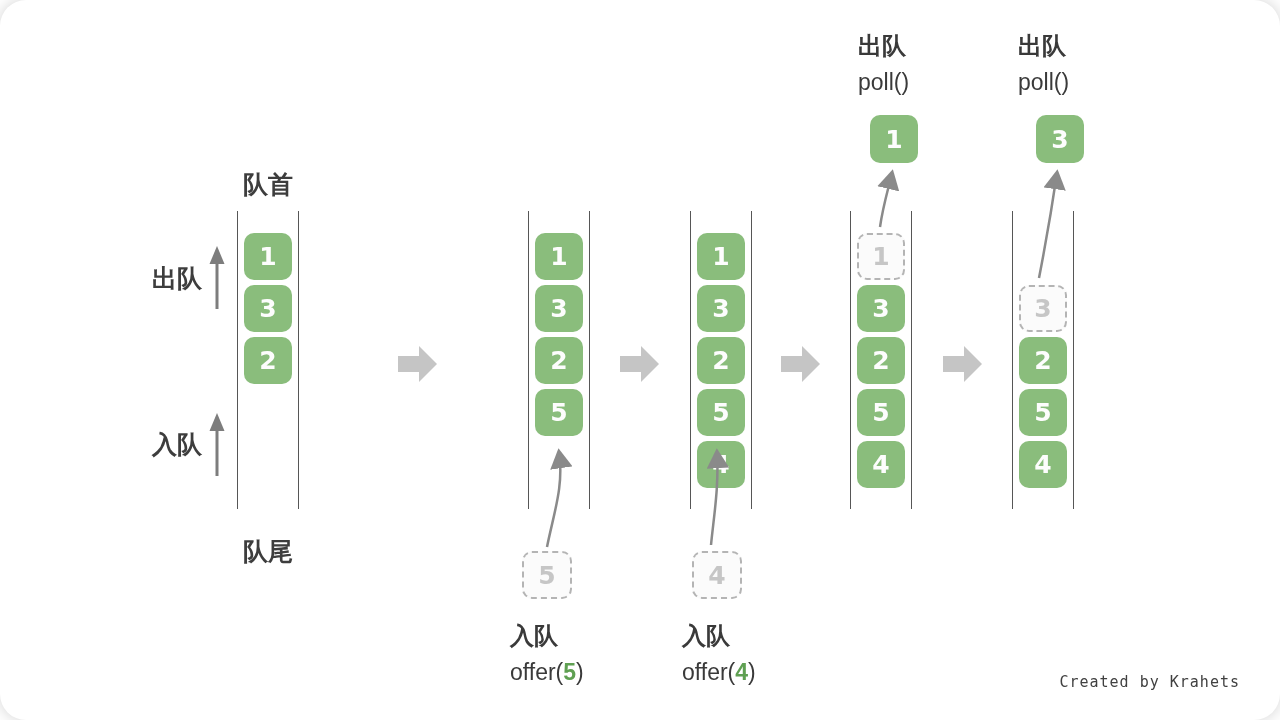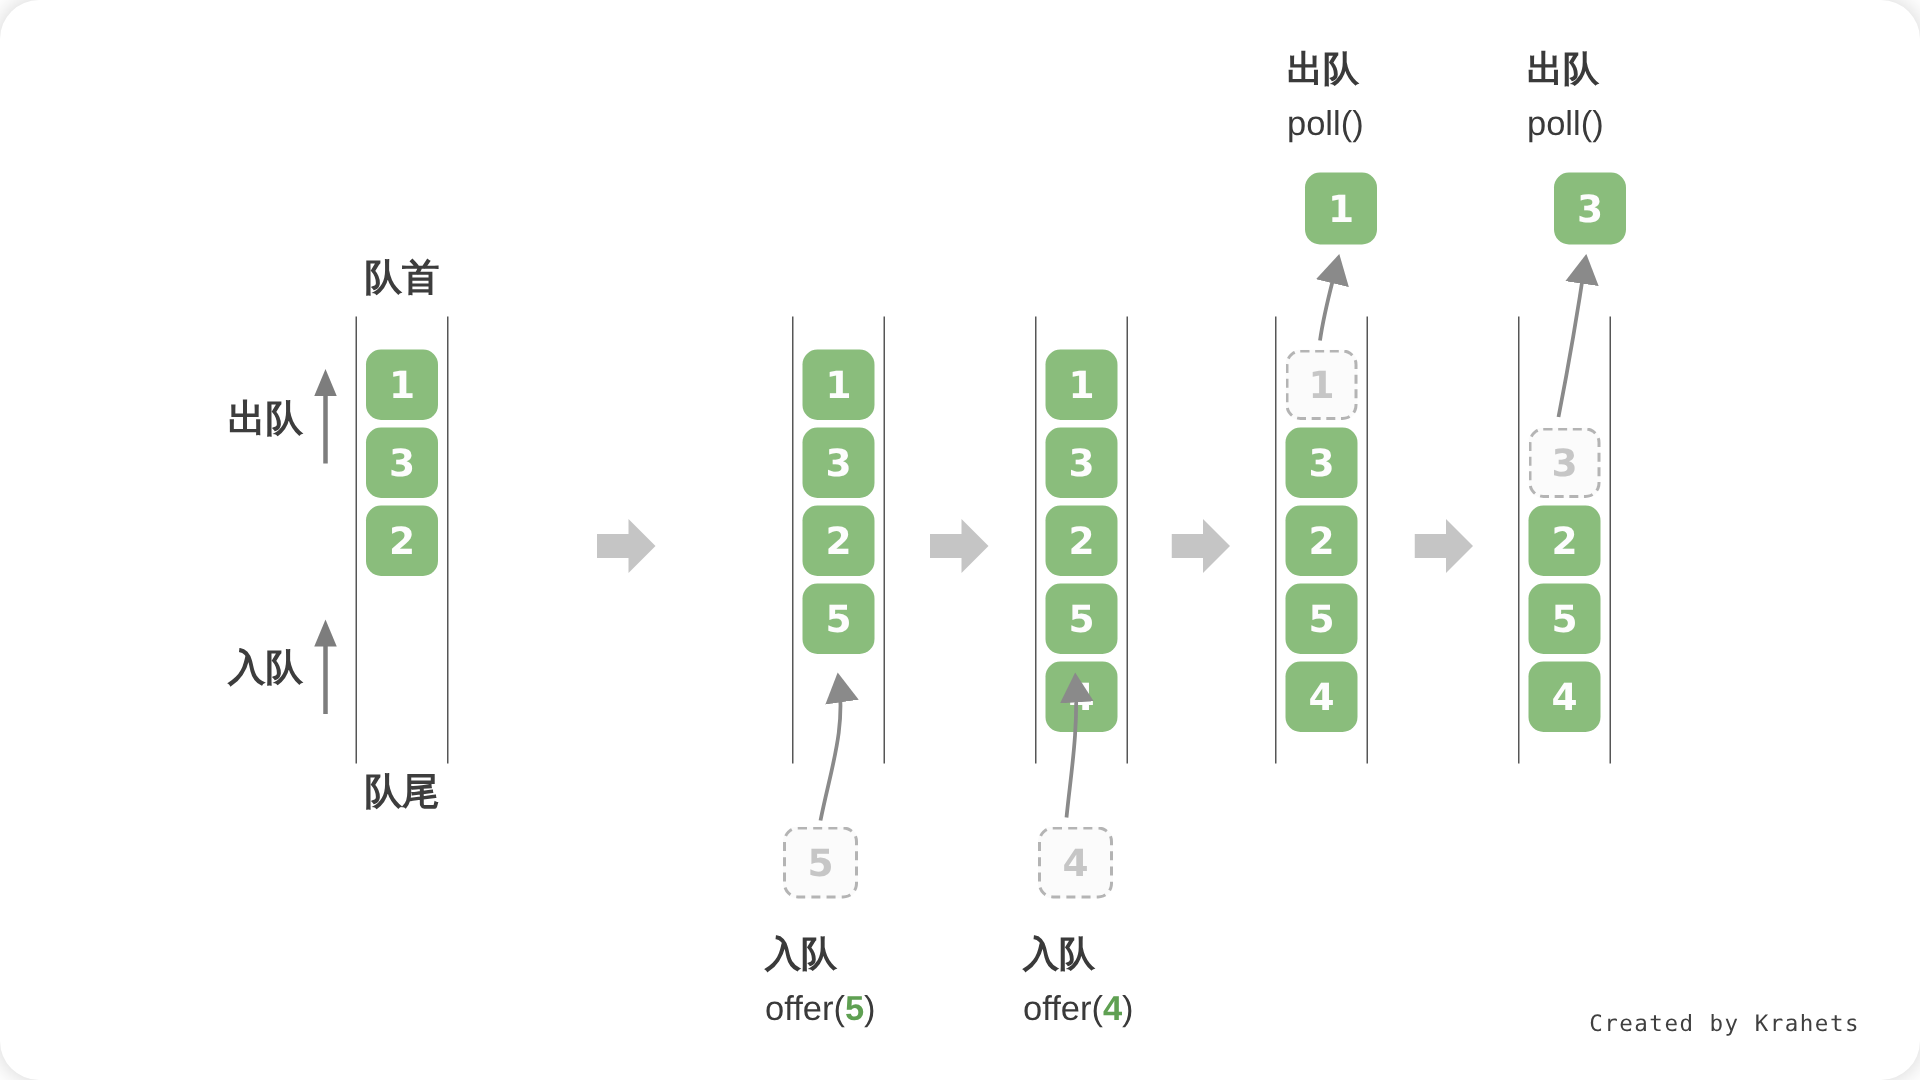--- a/index.html
+++ b/index.html
@@ -16,21 +16,21 @@
   }
   .badge {
     position:absolute; left:170px; top:44px; width:192px; height:58px;
     background:#e8e8e8; border-radius:8px;
     display:flex; align-items:center; justify-content:center; gap:12px;
   }
   .badge-zh { font-size:29px; font-weight:bold; color:#2d2d2d; }
   .badge-en { font-size:27px; color:#4a4a4a; }
   .zh-label { position:absolute; font-size:25px; font-weight:bold; color:#3d3d3d; white-space:nowrap; }
   .lbl-front   { left:243px; top:152px;margin-top:16px; }
-  .lbl-rear    { left:243px; top:511px; }
+  .lbl-rear    { left:243px; top:535px; }
   .lbl-dequeue { left:152px; top:262px; }
   .lbl-enqueue { left:152px; top:428px; }
 
   .queue {
     position:absolute; top:211px; width:62px; height:298px;
     border-left:1.5px solid #565656; border-right:1.5px solid #565656;
   }
   .q1 { left:237px; } .q2 { left:528px; } .q3 { left:690px; } .q4 { left:850px; } .q5 { left:1012px; }
 
   .cell {

